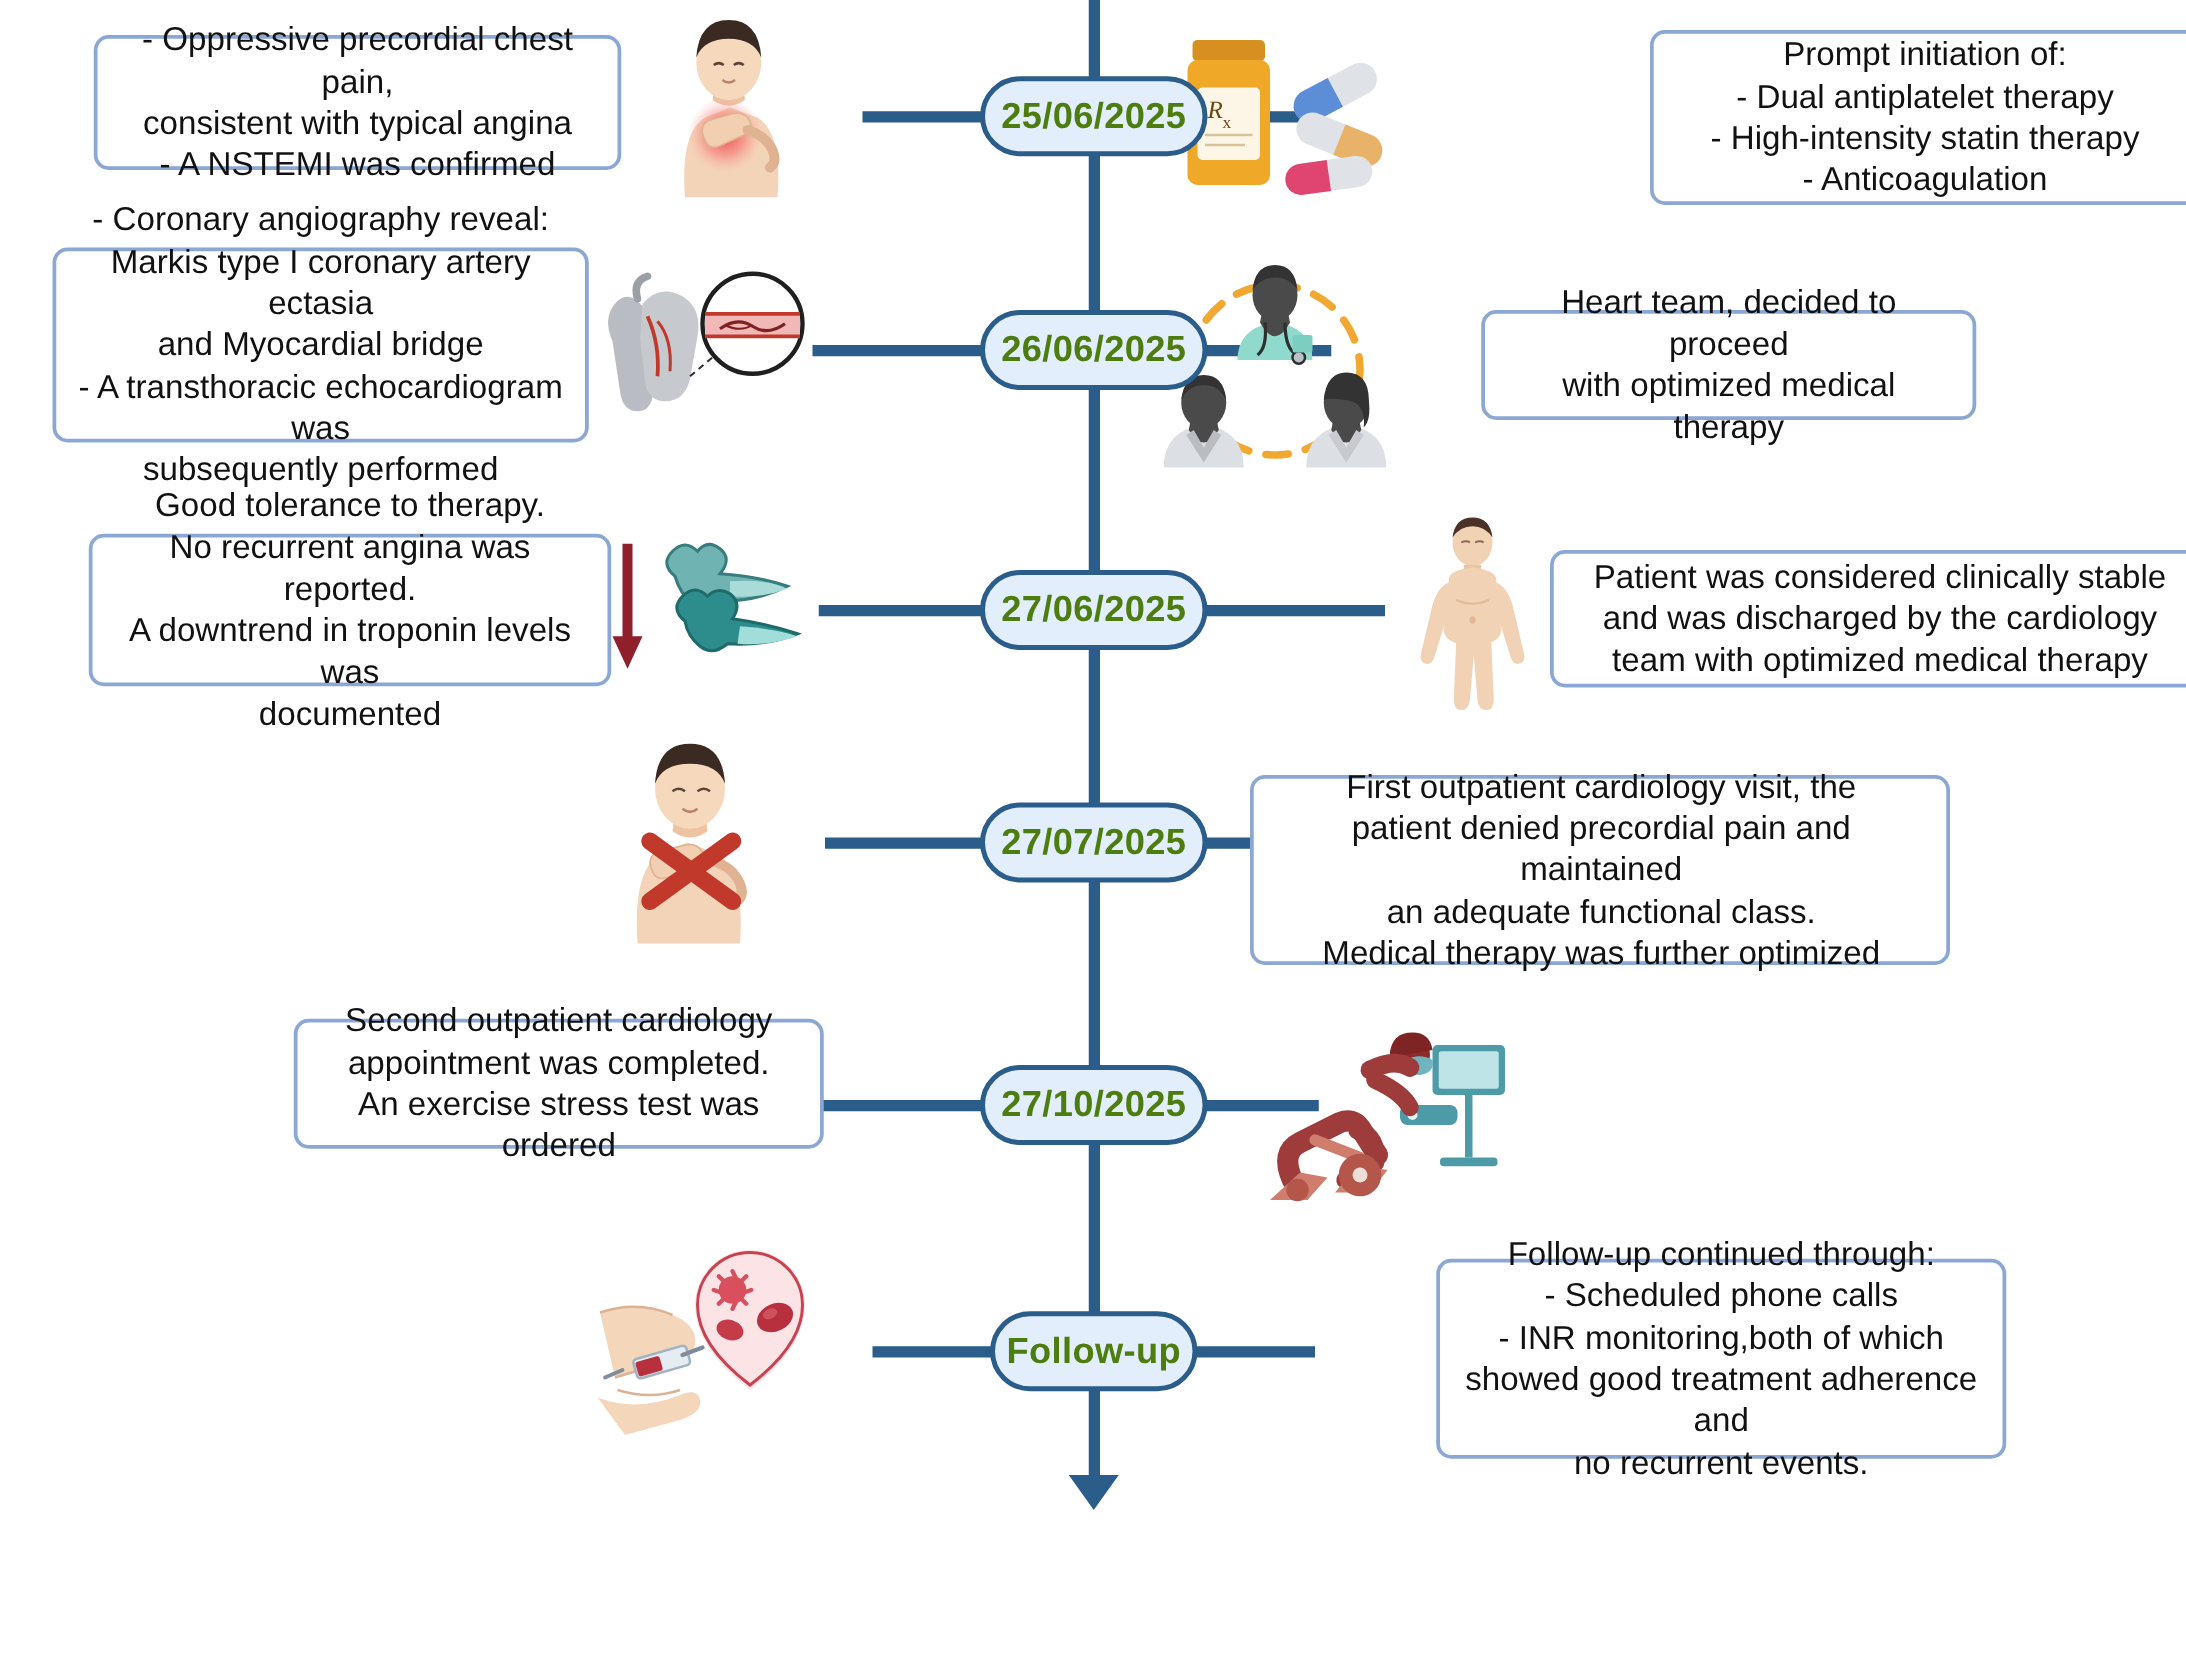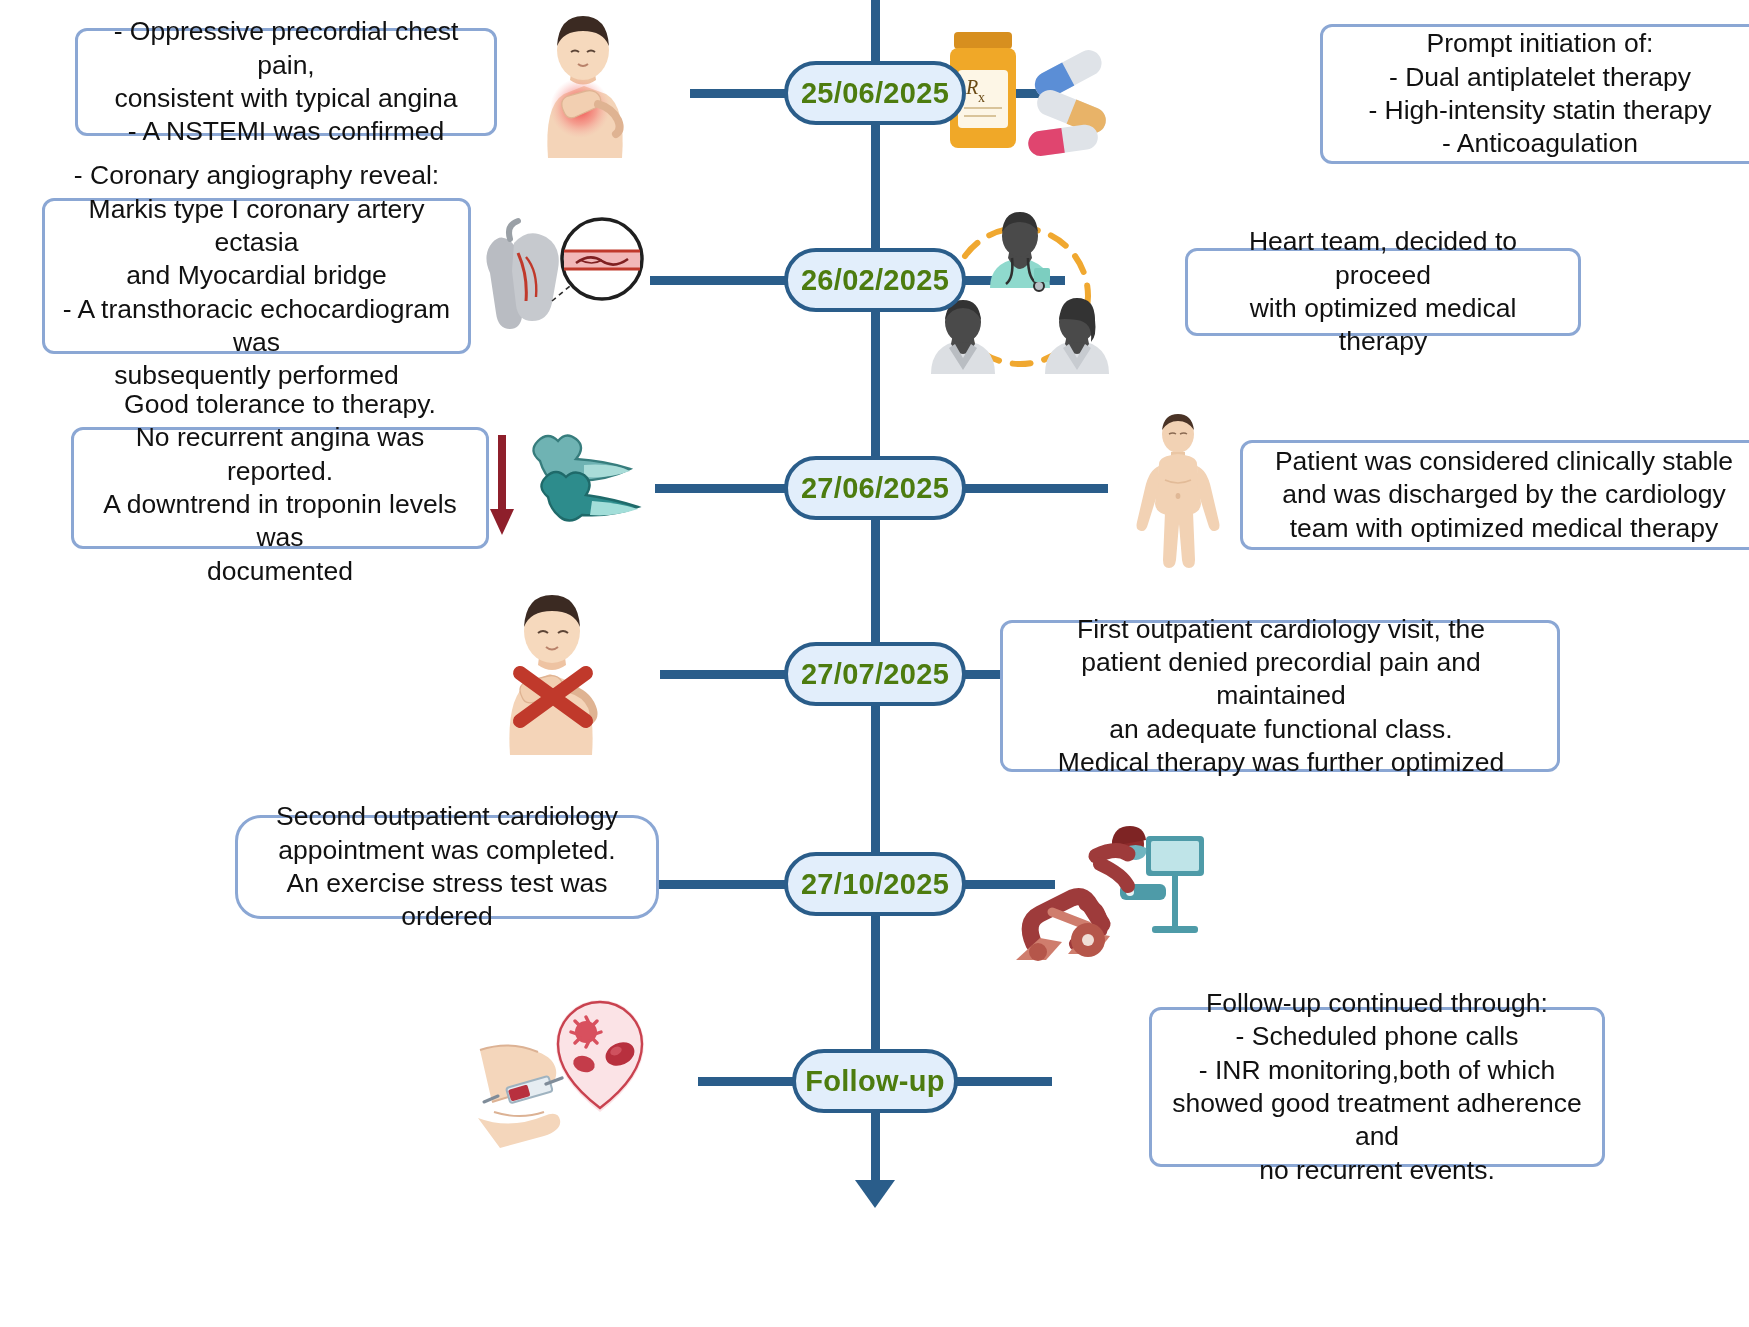--- a/index.html
+++ b/index.html
@@ -138,21 +138,21 @@
     </g>
     <g transform="rotate(-8 126 118)">
       <rect x="92" y="106" width="70" height="25" rx="12.5" fill="#dfe3e8"></rect>
       <path d="M92 118.5 a12.5 12.5 0 0 1 12.5 -12.5 h22.5 v25 h-22.5 a12.5 12.5 0 0 1 -12.5 -12.5z" fill="#e0456f"></path>
     </g>
   </svg>
 </div>
 
 <div class="connector" style="left:650px; top:276px; width:140px;"></div>
 <div class="connector" style="left:960px; top:276px; width:105px;"></div>
-<div class="node date" style="top:248px;">26/02/2025</div>
+<div class="node date" style="top:248px;">26/06/2025</div>
 
 <div class="tbox" style="left:5px; top:198px; width:429px; height:156px;">- Coronary angiography reveal:
 Markis type I coronary artery ectasia
 and Myocardial bridge
 - A transthoracic echocardiogram was
 subsequently performed</div>
 <div class="tbox" style="left:1148px; top:248px; width:396px; height:88px;">Heart team, decided to proceed
 with optimized medical therapy</div>
 
 <div class="icon" style="left:480px; top:215px; width:180px; height:130px;">
@@ -263,21 +263,21 @@
     <path d="M52 112 q-6 -12 6 -16 l20 -5 q10 -2 14 6 q3 7 -6 11 l-22 9 q-9 3 -12 -5z" fill="#f2cfb1" stroke="#dfb392" stroke-width="1.3"></path>
     <path d="M100 104 q16 4 22 18 q4 10 -3 14" stroke="#dfb392" stroke-width="8" fill="none" stroke-linecap="round"></path>
     <path d="M50 88 L116 136 M116 88 L50 136" stroke="#c0392b" stroke-width="14" stroke-linecap="round"></path>
   </svg>
 </div>
 
 <div class="connector" style="left:653px; top:880px; width:137px;"></div>
 <div class="connector" style="left:960px; top:880px; width:95px;"></div>
 <div class="node date" style="top:852px;">27/10/2025</div>
 
-<div class="tbox" style="left:198px; top:815px; width:424px; height:104px;border-radius:26px;">Second outpatient cardiology
+<div class="tbox" style="left:198px; top:815px; width:424px; height:104px;">Second outpatient cardiology
 appointment was completed.
 An exercise stress test was ordered</div>
 
 <div class="icon" style="left:1000px; top:812px; width:215px; height:160px;">
   <svg viewBox="0 0 215 160" width="215" height="160">
     <rect x="146" y="24" width="58" height="40" rx="4" fill="#4e9ba8"></rect>
     <rect x="151" y="29" width="48" height="30" rx="2" fill="#bfe4e8"></rect>
     <rect x="172" y="64" width="6" height="50" fill="#4e9ba8"></rect>
     <rect x="152" y="114" width="46" height="7" rx="3" fill="#4e9ba8"></rect>
     <rect x="120" y="72" width="46" height="16" rx="6" fill="#4e9ba8"></rect>

